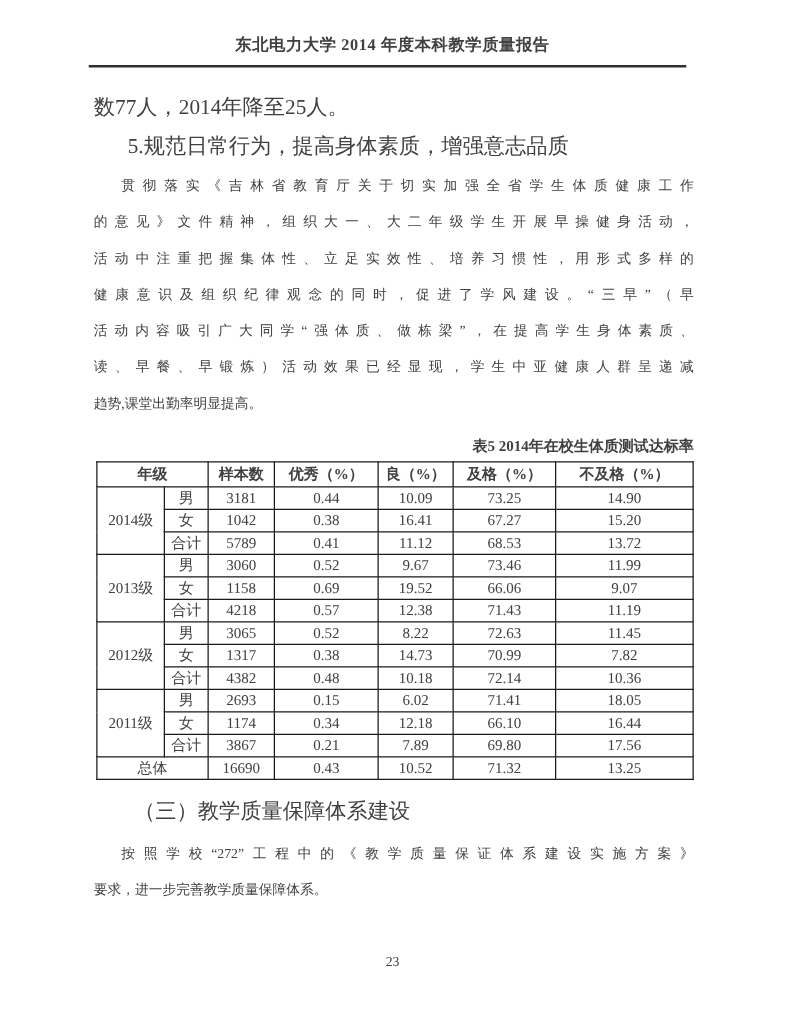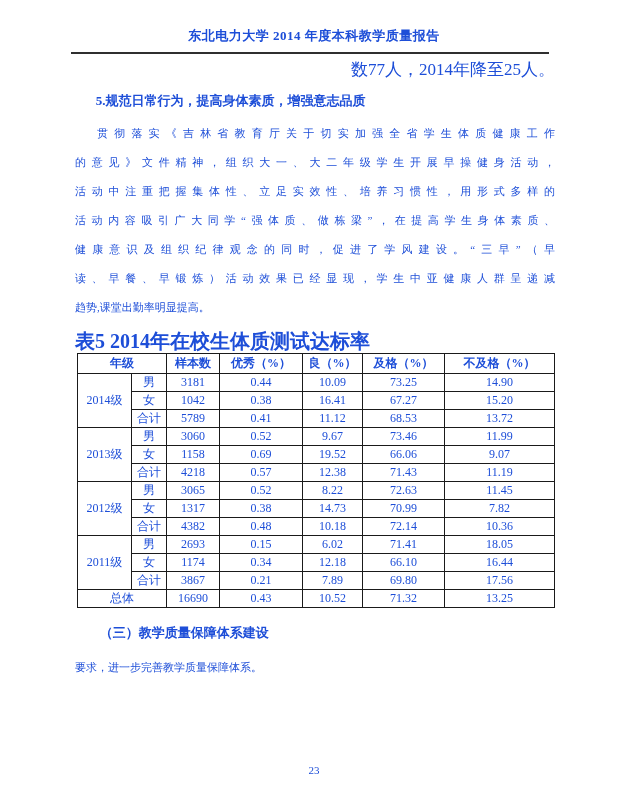--- a/index.html
+++ b/index.html
@@ -3,21 +3,21 @@
 <meta charset="utf-8">
 <style>
   html, body { margin: 0; padding: 0; background: #e8e8e8; }
   .page {
     position: relative;
     width: 628px;
     height: 812px;
     margin: 0 auto;
     background: #ffffff;
     font-family: "Liberation Serif", "DejaVu Serif", serif;
-    color: #1d4ed8;
+    color: #404040;
     overflow: hidden;
   }
   .running-header {
     padding-top: 28px;
     text-align: center;
     font-size: 13px;
     font-weight: bold;
     line-height: 16px;
     letter-spacing: 0.5px;
   }
@@ -25,29 +25,28 @@
     width: 478px;
     height: 2px;
     background: #2f2f2f;
     margin: 8px auto 0 71px;
   }
   .content {
     width: 480px;
     margin-left: 75px;
   }
   .intro-line {
-    margin-top: 4px;
+    margin-top: 20px;
     font-size: 17px;
     line-height: 24px;
-    text-align: right;
   }
   .section-heading {
     margin-top: 7px;
-    font-size: 13px;
-    font-weight: bold;
+    font-size: 17px;
+    font-weight: normal;
     line-height: 24px;
   }
   .heading-indent-sm { text-indent: 1.6em; }
   .heading-indent { text-indent: 1.9em; }
   .para {
     margin-top: 6px;
   }
   .para-line {
     font-size: 11px;
     line-height: 29px;
@@ -56,22 +55,22 @@
     text-align-last: justify;
     white-space: nowrap;
   }
   .para-line.indent { text-indent: 2em; }
   .para-line.short {
     text-align: left;
     text-align-last: left;
   }
   .table-title {
     margin-top: 9px;
-    text-align: left;
-    font-size: 20px;
+    text-align: right;
+    font-size: 12px;
     font-weight: bold;
     line-height: 20px;
   }
   table.fitness {
     border-collapse: collapse;
     table-layout: fixed;
     width: 477px;
     margin: 2px 0 0 2px;
     padding-left: 44px;
   }
@@ -110,22 +109,22 @@
   <div class="content">
 
     <div class="intro-line">数77人，2014年降至25人。</div>
 
     <div class="section-heading heading-indent-sm">5.规范日常行为，提高身体素质，增强意志品质</div>
 
     <div class="para">
       <div class="para-line indent">贯彻落实《吉林省教育厅关于切实加强全省学生体质健康工作</div>
       <div class="para-line">的意见》文件精神，组织大一、大二年级学生开展早操健身活动，</div>
       <div class="para-line">活动中注重把握集体性、立足实效性、培养习惯性，用形式多样的</div>
+      <div class="para-line">健康意识及组织纪律观念的同时，促进了学风建设。“三早”（早</div>
       <div class="para-line">活动内容吸引广大同学“强体质、做栋梁”，在提高学生身体素质、</div>
-      <div class="para-line">健康意识及组织纪律观念的同时，促进了学风建设。“三早”（早</div>
       <div class="para-line">读、早餐、早锻炼）活动效果已经显现，学生中亚健康人群呈递减</div>
       <div class="para-line short">趋势,课堂出勤率明显提高。</div>
     </div>
 
     <div class="table-title">表5 2014年在校生体质测试达标率</div>
 
     <table class="fitness">
       <colgroup>
         <col style="width:54px">
           <col style="width:35px">
@@ -253,20 +252,21 @@
             <td>10.52</td>
             <td>71.32</td>
             <td>13.25</td>
           </tr>
         </tbody>
     </table>
 
     <div class="section-heading heading-indent heading-3">（三）教学质量保障体系建设</div>
 
     <div class="para bottom-para">
+      <div class="para-line indent">按照学校“272”工程中的《教学质量保证体系建设实施方案》</div>
       <div class="para-line short">要求，进一步完善教学质量保障体系。</div>
     </div>
 
   </div>
 
   <div class="page-number">23</div>
 
 </div>
 
 </body></html>

